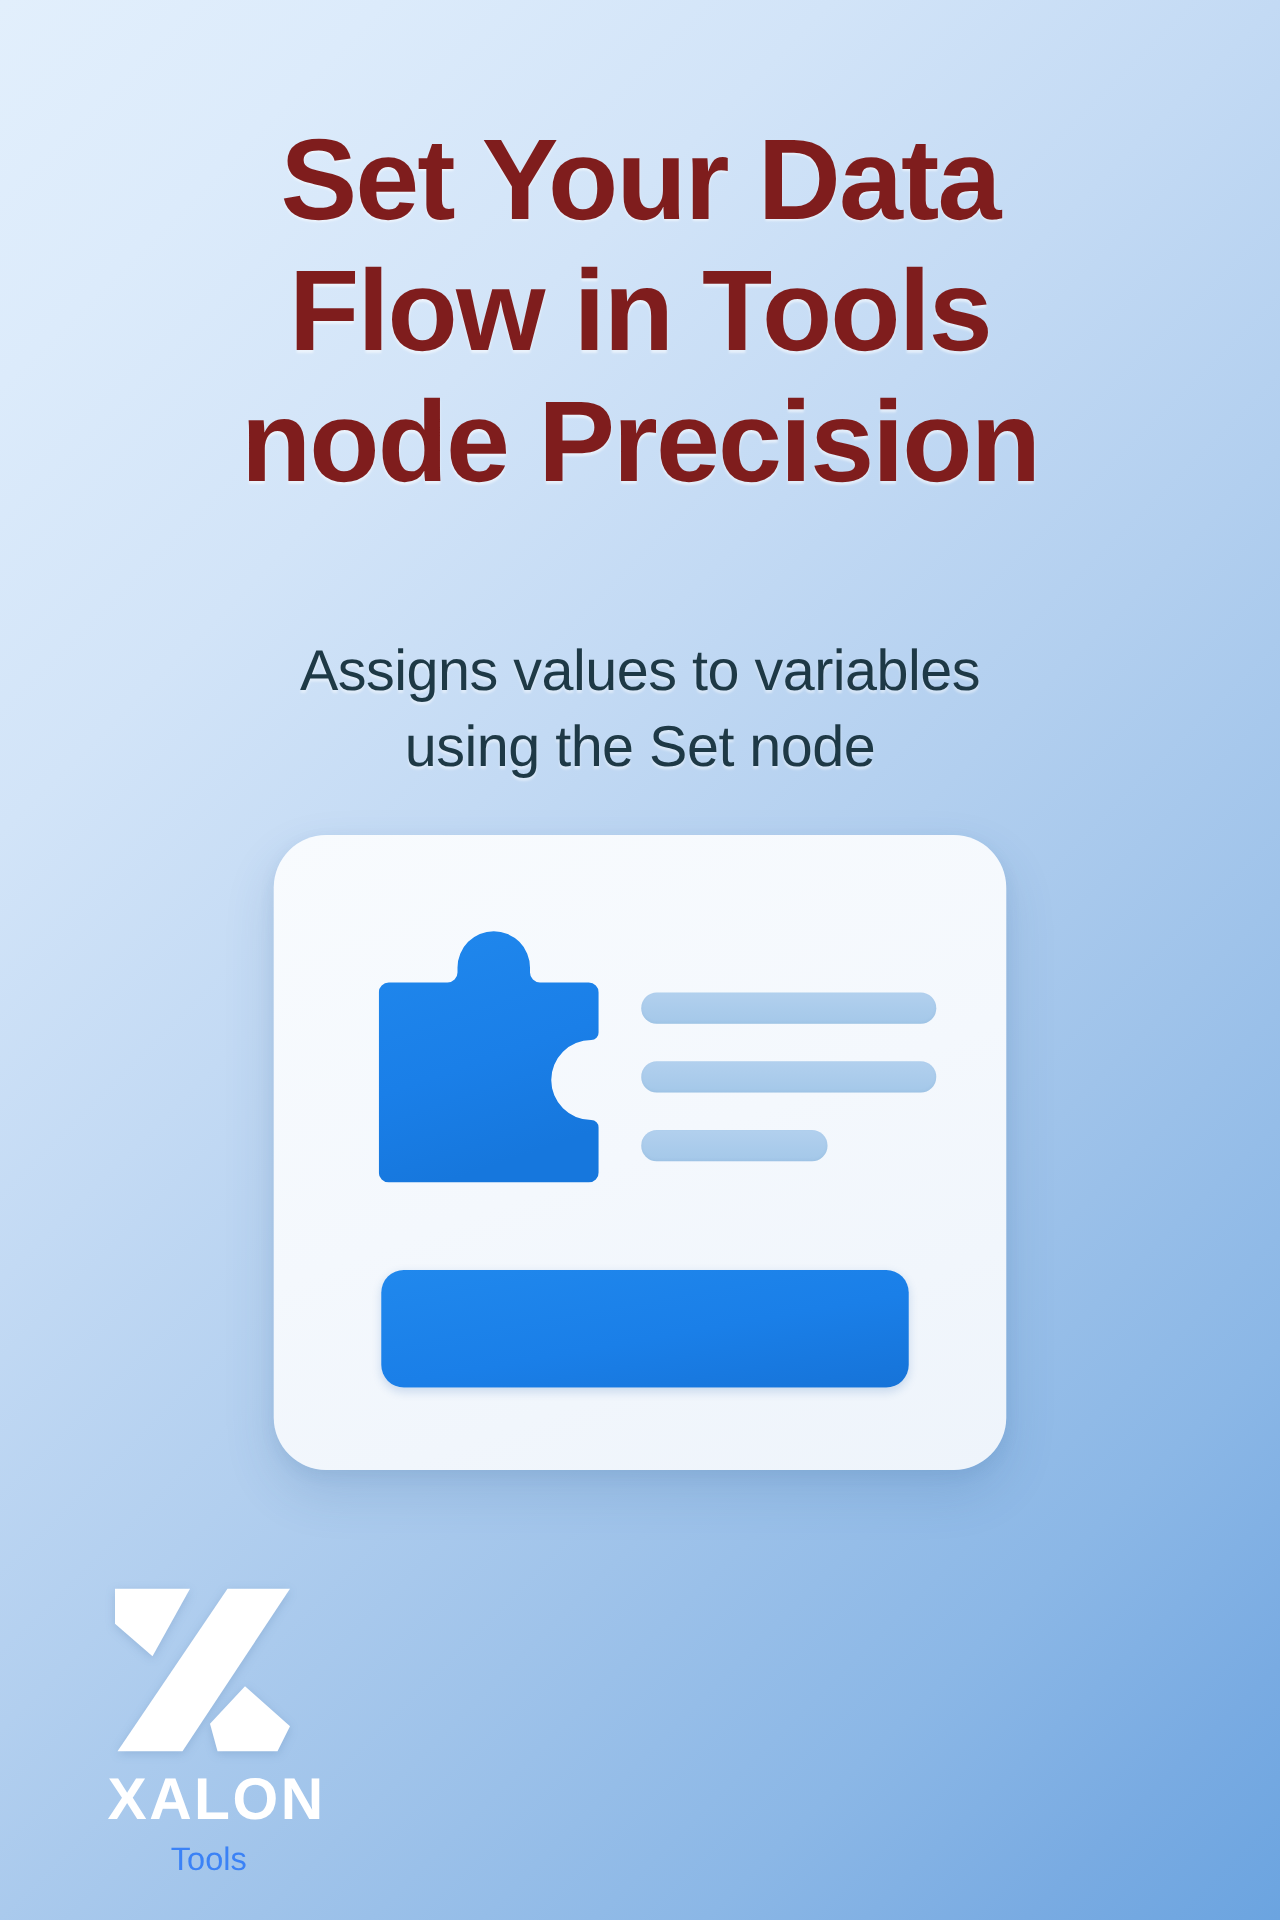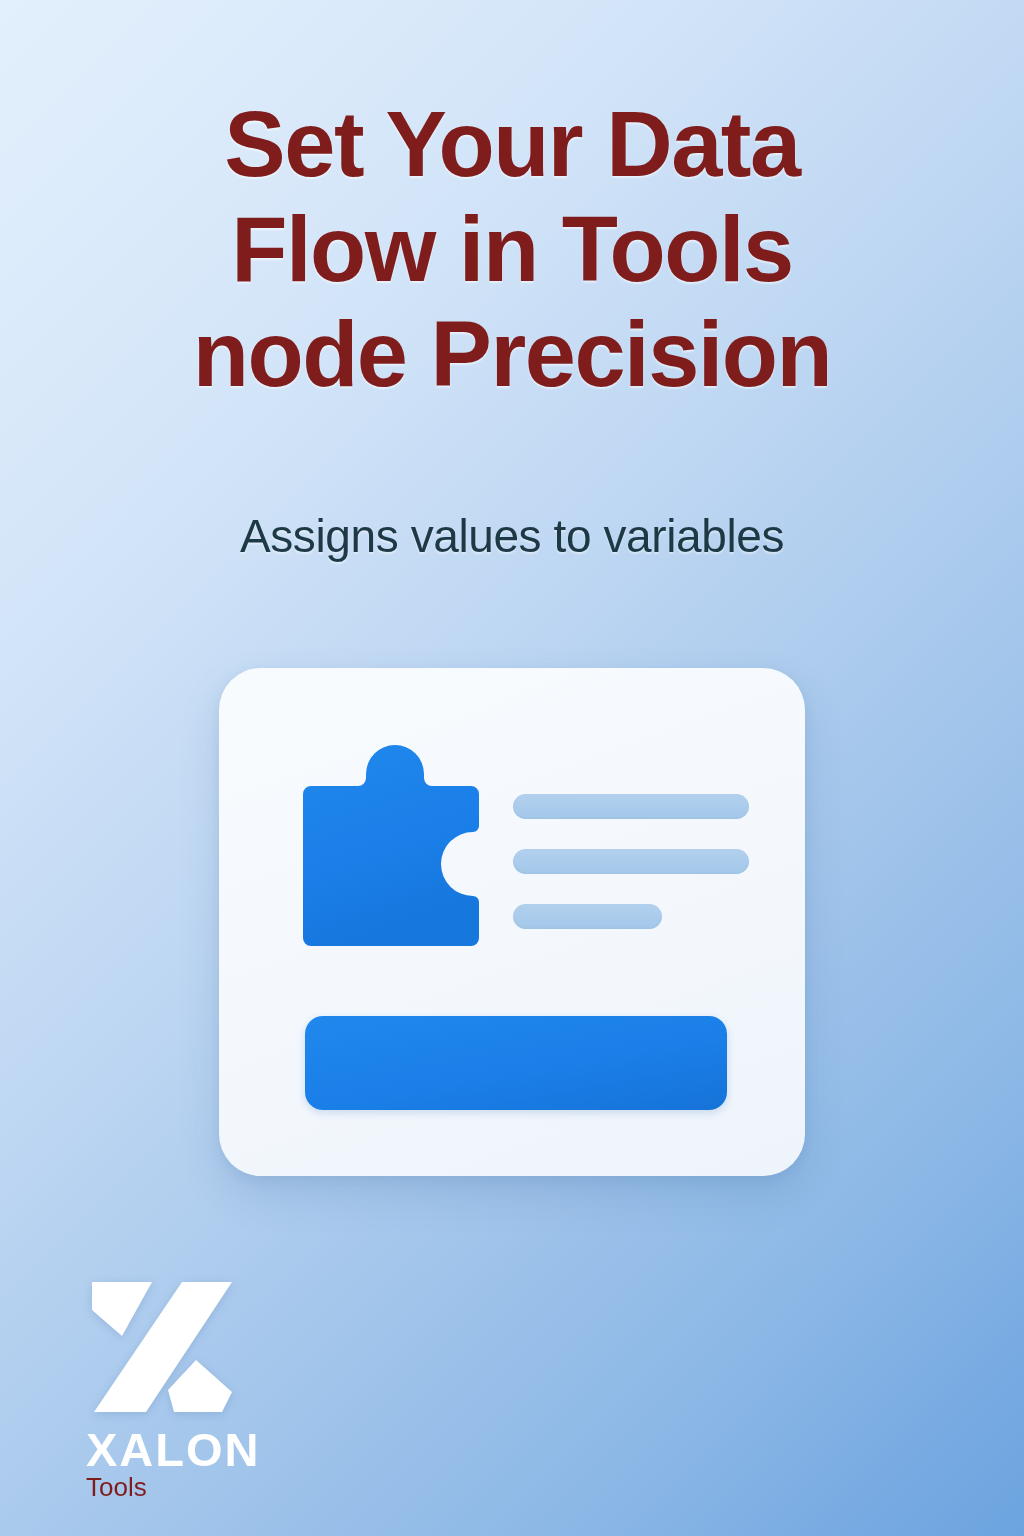--- a/index.html
+++ b/index.html
@@ -137,43 +137,44 @@
     margin-top:4px;
     font-size:47px;
     font-weight:bold;
     letter-spacing:2px;
     color:#ffffff;
     line-height:1;
     text-align:left;
     padding-left:4px;
   }
   .brand-sub {
-    margin-top:1px;
+    margin-top:12px;
     font-size:26px;
     font-weight:normal;
-    color:#7f1d1d;
+    color:#3b82f6;
     line-height:1;
-    text-align:left;
+    text-align:center;
     width:166px;
     padding-left:4px;
   }
 </style>
 </head>
 <body>
 
 <div class="poster">
 
   <h1 class="headline">
     <span class="hl-line">Set Your Data</span>
     <span class="hl-line">Flow in Tools</span>
     <span class="hl-line">node Precision</span>
   </h1>
 
   <h2 class="subheadline">
     <span class="sub-line">Assigns values to variables</span>
+    <span class="sub-line">using the Set node</span>
   </h2>
 
   <div class="illus-card">
 
     <div class="puzzle-wrap">
       <svg viewBox="0 0 176 216" xmlns="http://www.w3.org/2000/svg" aria-hidden="true">
         <defs>
           <linearGradient id="puzGrad" x1="0" y1="0" x2="0.3" y2="1">
             <stop offset="0%" stop-color="#2088ed"></stop>
             <stop offset="60%" stop-color="#1a7fe8"></stop>

